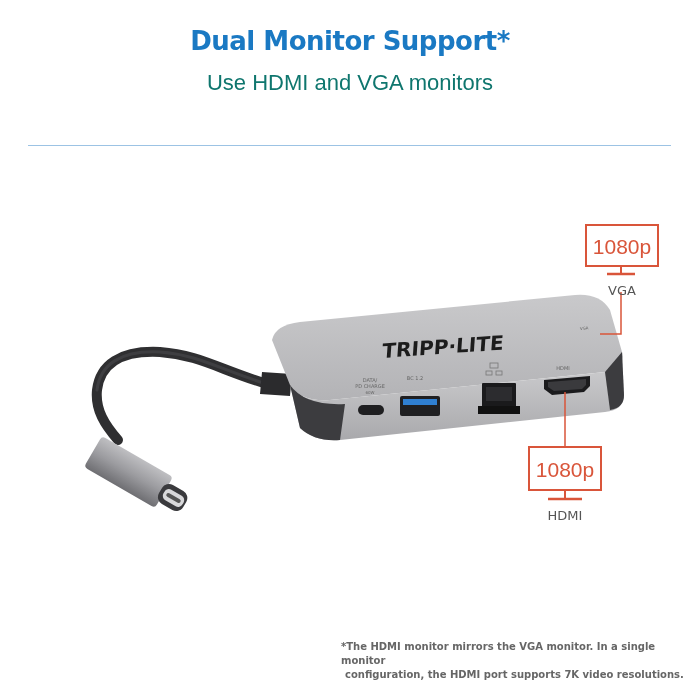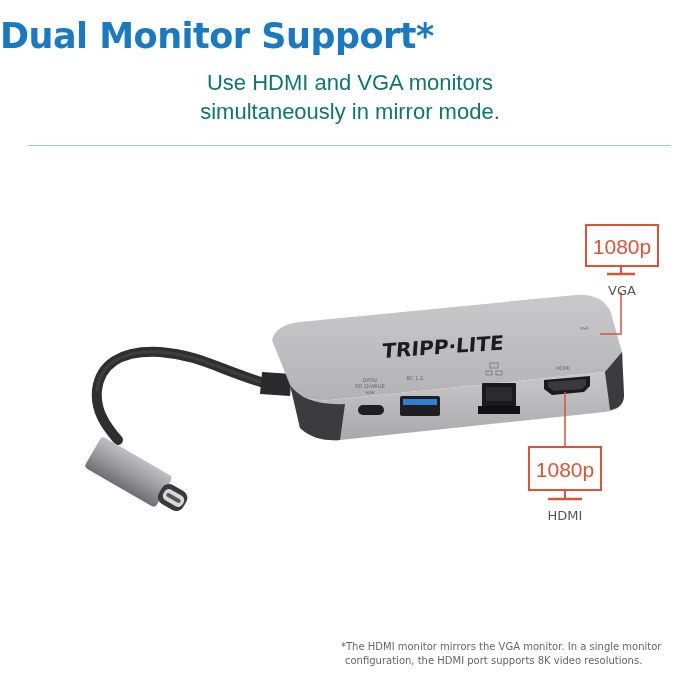--- a/index.html
+++ b/index.html
@@ -1,33 +1,32 @@
 <!DOCTYPE html>
 <html><head>
 <meta charset="utf-8">
 <style>
   html,body{margin:0;padding:0;background:#fff;}
   body{width:700px;height:700px;position:relative;overflow:hidden;font-family:"Liberation Sans",sans-serif;}
-  .title{position:absolute;left:0;right:0;top:16px;font-family:"DejaVu Sans",sans-serif;font-weight:bold;font-size:35px;color:#1a79c3;letter-spacing:-0.5px;}
+  .title{position:absolute;left:0;right:0;top:26px;text-align:center;font-family:"DejaVu Sans",sans-serif;font-weight:bold;font-size:26px;color:#1a79c3;letter-spacing:-0.5px;}
   .subtitle{position:absolute;left:0;right:0;top:68px;text-align:center;font-family:"Liberation Sans",sans-serif;font-size:22px;line-height:29px;color:#0f766e;}
   .divider{position:absolute;left:28px;width:643px;top:145px;height:1px;background:#9cc3e4;}
   .product{position:absolute;left:0;top:0;width:700px;height:700px;}
   .mon-label{position:absolute;font-family:"DejaVu Sans",sans-serif;font-size:13px;color:#555;text-align:center;width:60px;}
   .mon-res{font-family:"Liberation Sans",sans-serif;font-size:21px;fill:#d9553a;}
   .footnote{position:absolute;left:341px;top:640px;width:360px;font-family:"DejaVu Sans",sans-serif;font-size:10px;line-height:14px;color:#666;}
-  .footnote span{display:block;}
+  .footnote span{display:block;font-weight:bold;}
   .footnote .l2{padding-left:4px;}
 </style>
 </head>
 <body>
 
 <div class="title">Dual Monitor Support*</div>
 <div class="subtitle">
   <div>Use HDMI and VGA monitors</div>
-  <div>simultaneously in mirror mode.</div>
 </div>
 <div class="divider"></div>
 
 <svg class="product" viewBox="0 0 700 700" xmlns="http://www.w3.org/2000/svg">
   <defs>
     <linearGradient id="topg" x1="0" y1="0" x2="0" y2="1">
       <stop offset="0" stop-color="#c9c9cb"></stop>
       <stop offset="1" stop-color="#b3b3b6"></stop>
     </linearGradient>
     <linearGradient id="frontg" x1="0" y1="0" x2="0" y2="1">
@@ -117,14 +116,14 @@
       <text class="mon-res" x="565" y="477" text-anchor="middle">1080p</text>
     </g>
   </g>
 </svg>
 
 <div class="mon-label" style="left:592px;top:283px;">VGA</div>
 <div class="mon-label" style="left:535px;top:508px;">HDMI</div>
 
 <div class="footnote">
   <span>*The HDMI monitor mirrors the VGA monitor. In a single monitor</span>
-  <span class="l2">configuration, the HDMI port supports 8K video resolutions.</span>
+  <span class="l2">configuration, the HDMI port supports 7K video resolutions.</span>
 </div>
 
 </body></html>

